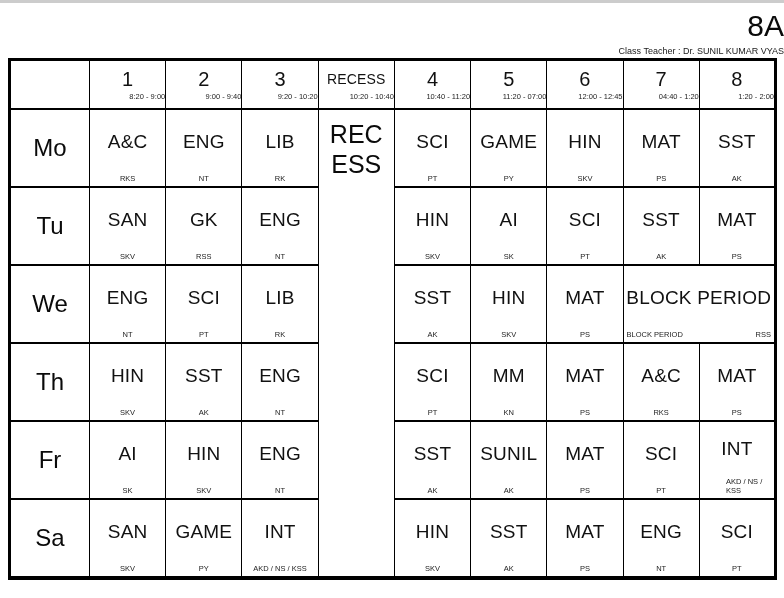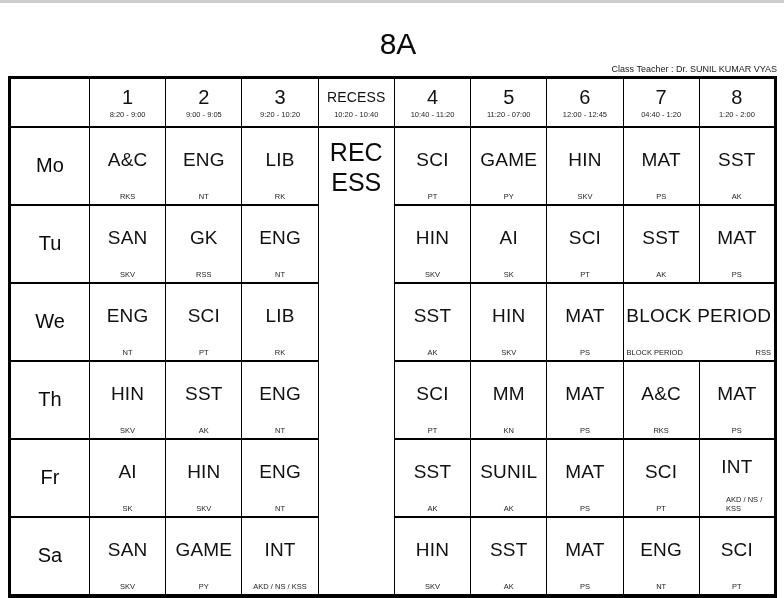--- a/index.html
+++ b/index.html
@@ -8,30 +8,30 @@
     background: #ffffff;
     font-family: "Liberation Sans", sans-serif;
     color: #000;
     overflow: hidden;
   }
   .top-divider {
     width: 100%; height: 3px;
     background: #cccccc;
   }
   .page-title {
-    margin-top: 23px;
-    text-align: center;
+    margin-top: 5px;
+    text-align: right;
     font-size: 30px;
     line-height: 36px;
     color: #0a0a0a;
     padding-left: 12px;
   }
   .class-teacher {
     text-align: right;
-    padding-right: 7px;
+    padding-right: 0;
     font-size: 9px;
     line-height: 11px;
     color: #1a1a1a;
     margin-top: 2px;
     margin-bottom: 1px;
   }
   table.timetable {
     margin-left: 8px;
     width: 769px;
     table-layout: fixed;
@@ -45,25 +45,25 @@
     border-top-width: 2px;
     border-bottom-width: 2px;
     overflow: hidden;
   }
   tr.period-row td { height: 49px; }
   tr.day-row td { height: 76px; }
   
   td.ph { text-align: center; vertical-align: middle; }
   .pnum { font-size: 20px; line-height: 24px; color: #111; }
   .pnum.recess-head { font-size: 14px; line-height: 24px; letter-spacing: 0.2px; }
-  .ptime { font-size: 7.5px; line-height: 10px; color: #222; margin-top: 1px; }
+  .ptime { font-size: 7.5px; line-height: 10px; color: #222; margin-top: 1px; text-align: right; }
   
   td.day {
     text-align: center; vertical-align: middle;
-    font-size: 20px; color: #0a0a0a;
+    font-size: 24px; color: #0a0a0a;
   }
   
   td.cell { padding: 0; vertical-align: top; }
   .cw { display: flex; flex-direction: column; height: 76px; }
   .subj {
     flex: 1 1 auto;
     display: flex; align-items: center; justify-content: center;
     font-size: 19px; color: #111; letter-spacing: 0.2px;
     white-space: nowrap;
   }
@@ -123,21 +123,21 @@
 
   <tbody>
       <tr class="period-row">
     <td class="ph"></td>
     <td class="ph">
       <div class="pnum">1</div>
       <div class="ptime">8:20 - 9:00</div>
     </td>
     <td class="ph">
       <div class="pnum">2</div>
-      <div class="ptime">9:00 - 9:05</div>
+      <div class="ptime">9:00 - 9:40</div>
     </td>
     <td class="ph">
       <div class="pnum">3</div>
       <div class="ptime">9:20 - 10:20</div>
     </td>
     <td class="ph">
       <div class="pnum recess-head">RECESS</div>
       <div class="ptime">10:20 - 10:40</div>
     </td>
     <td class="ph">

